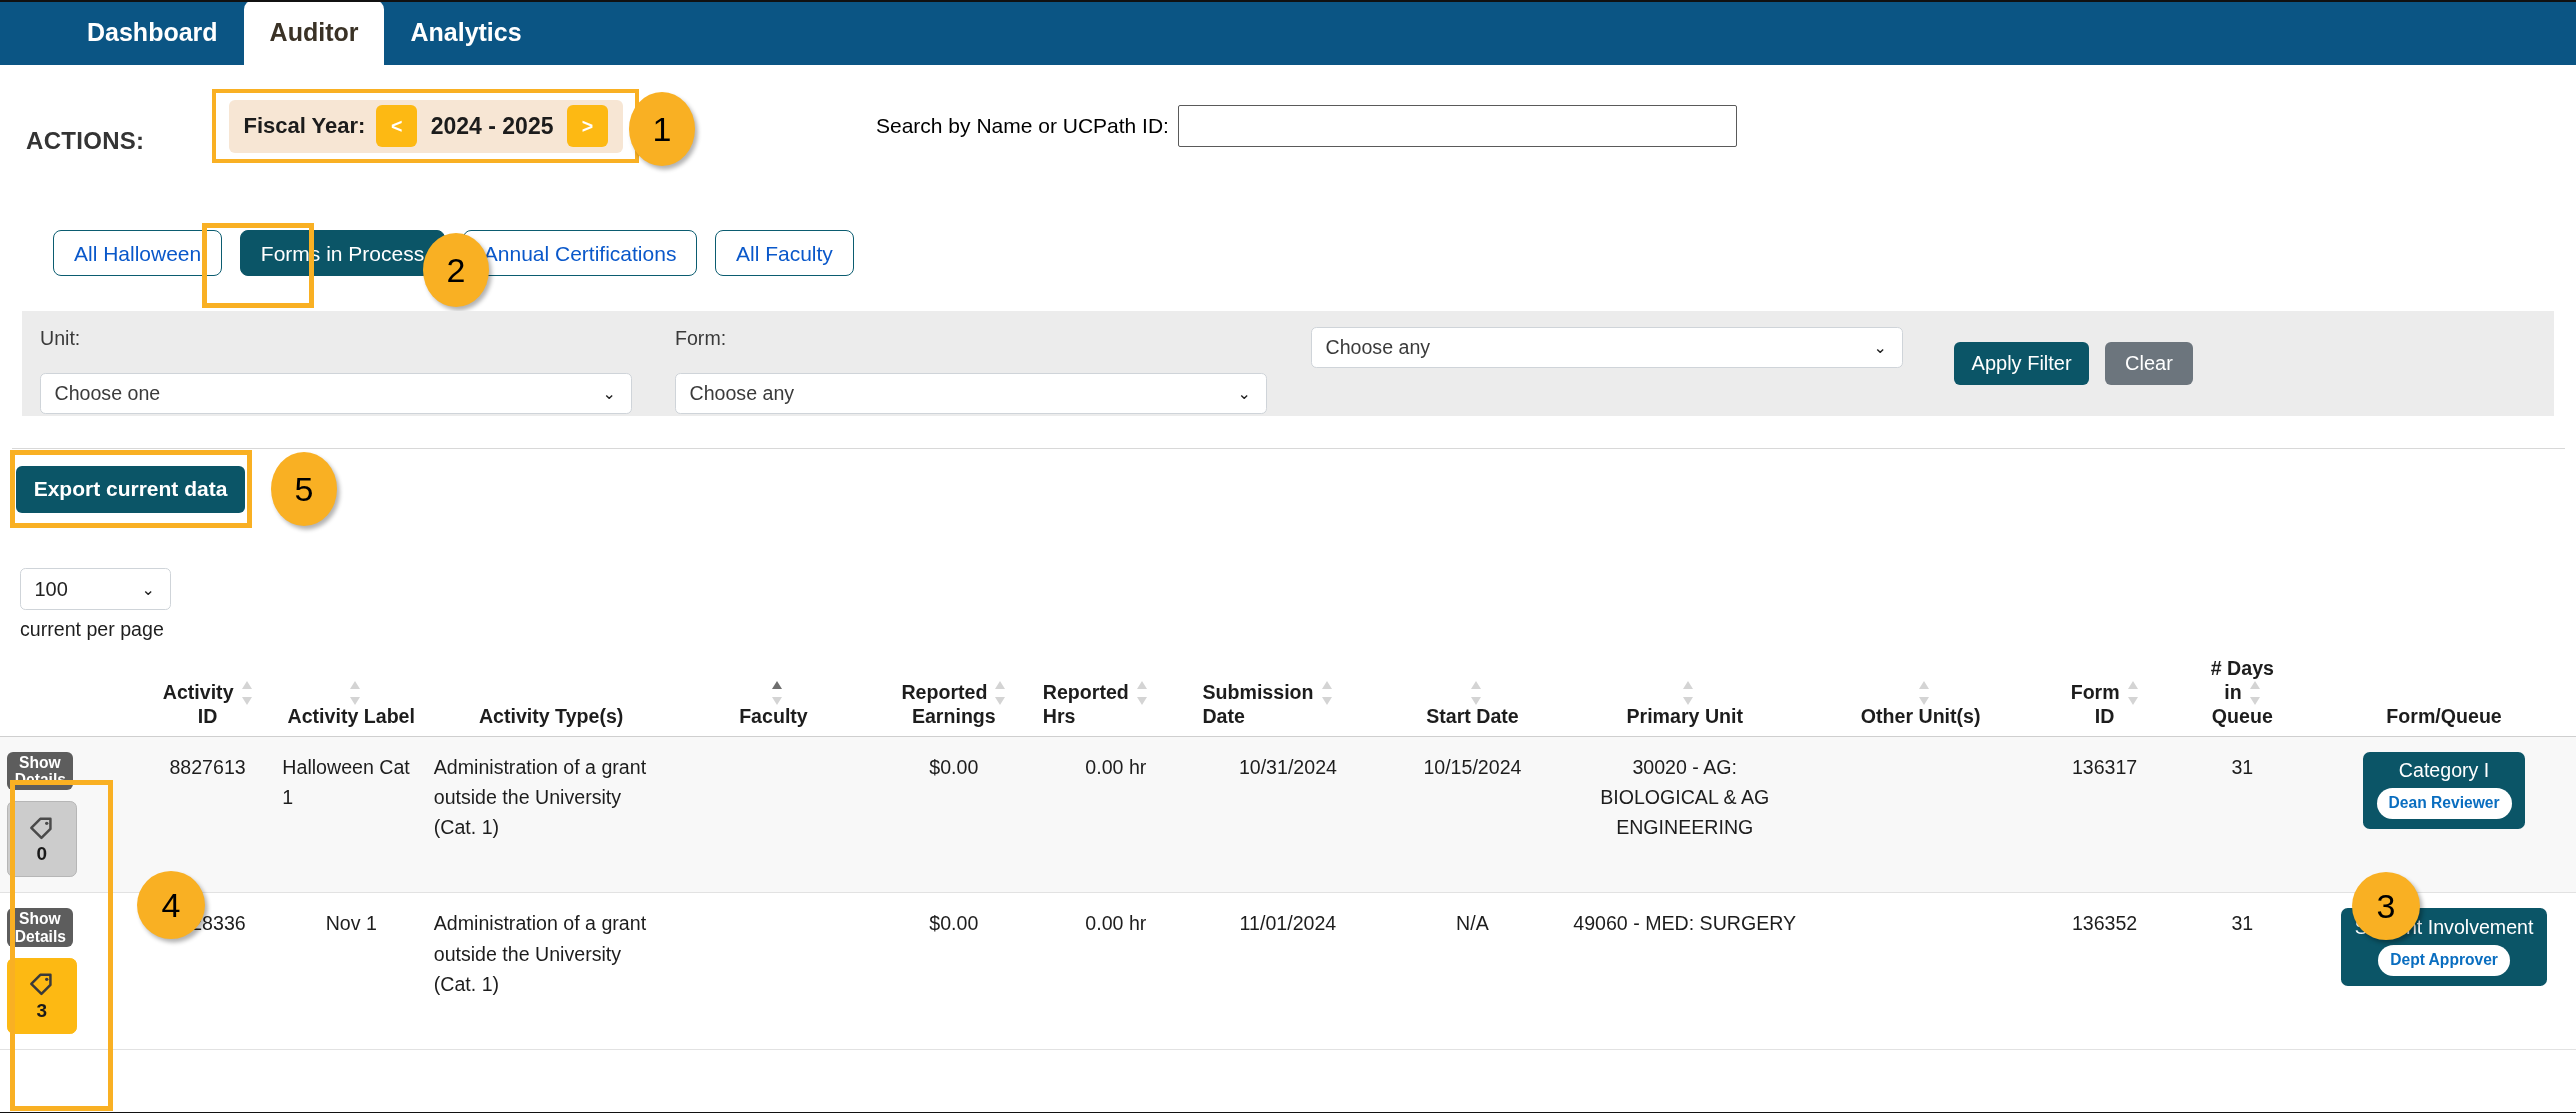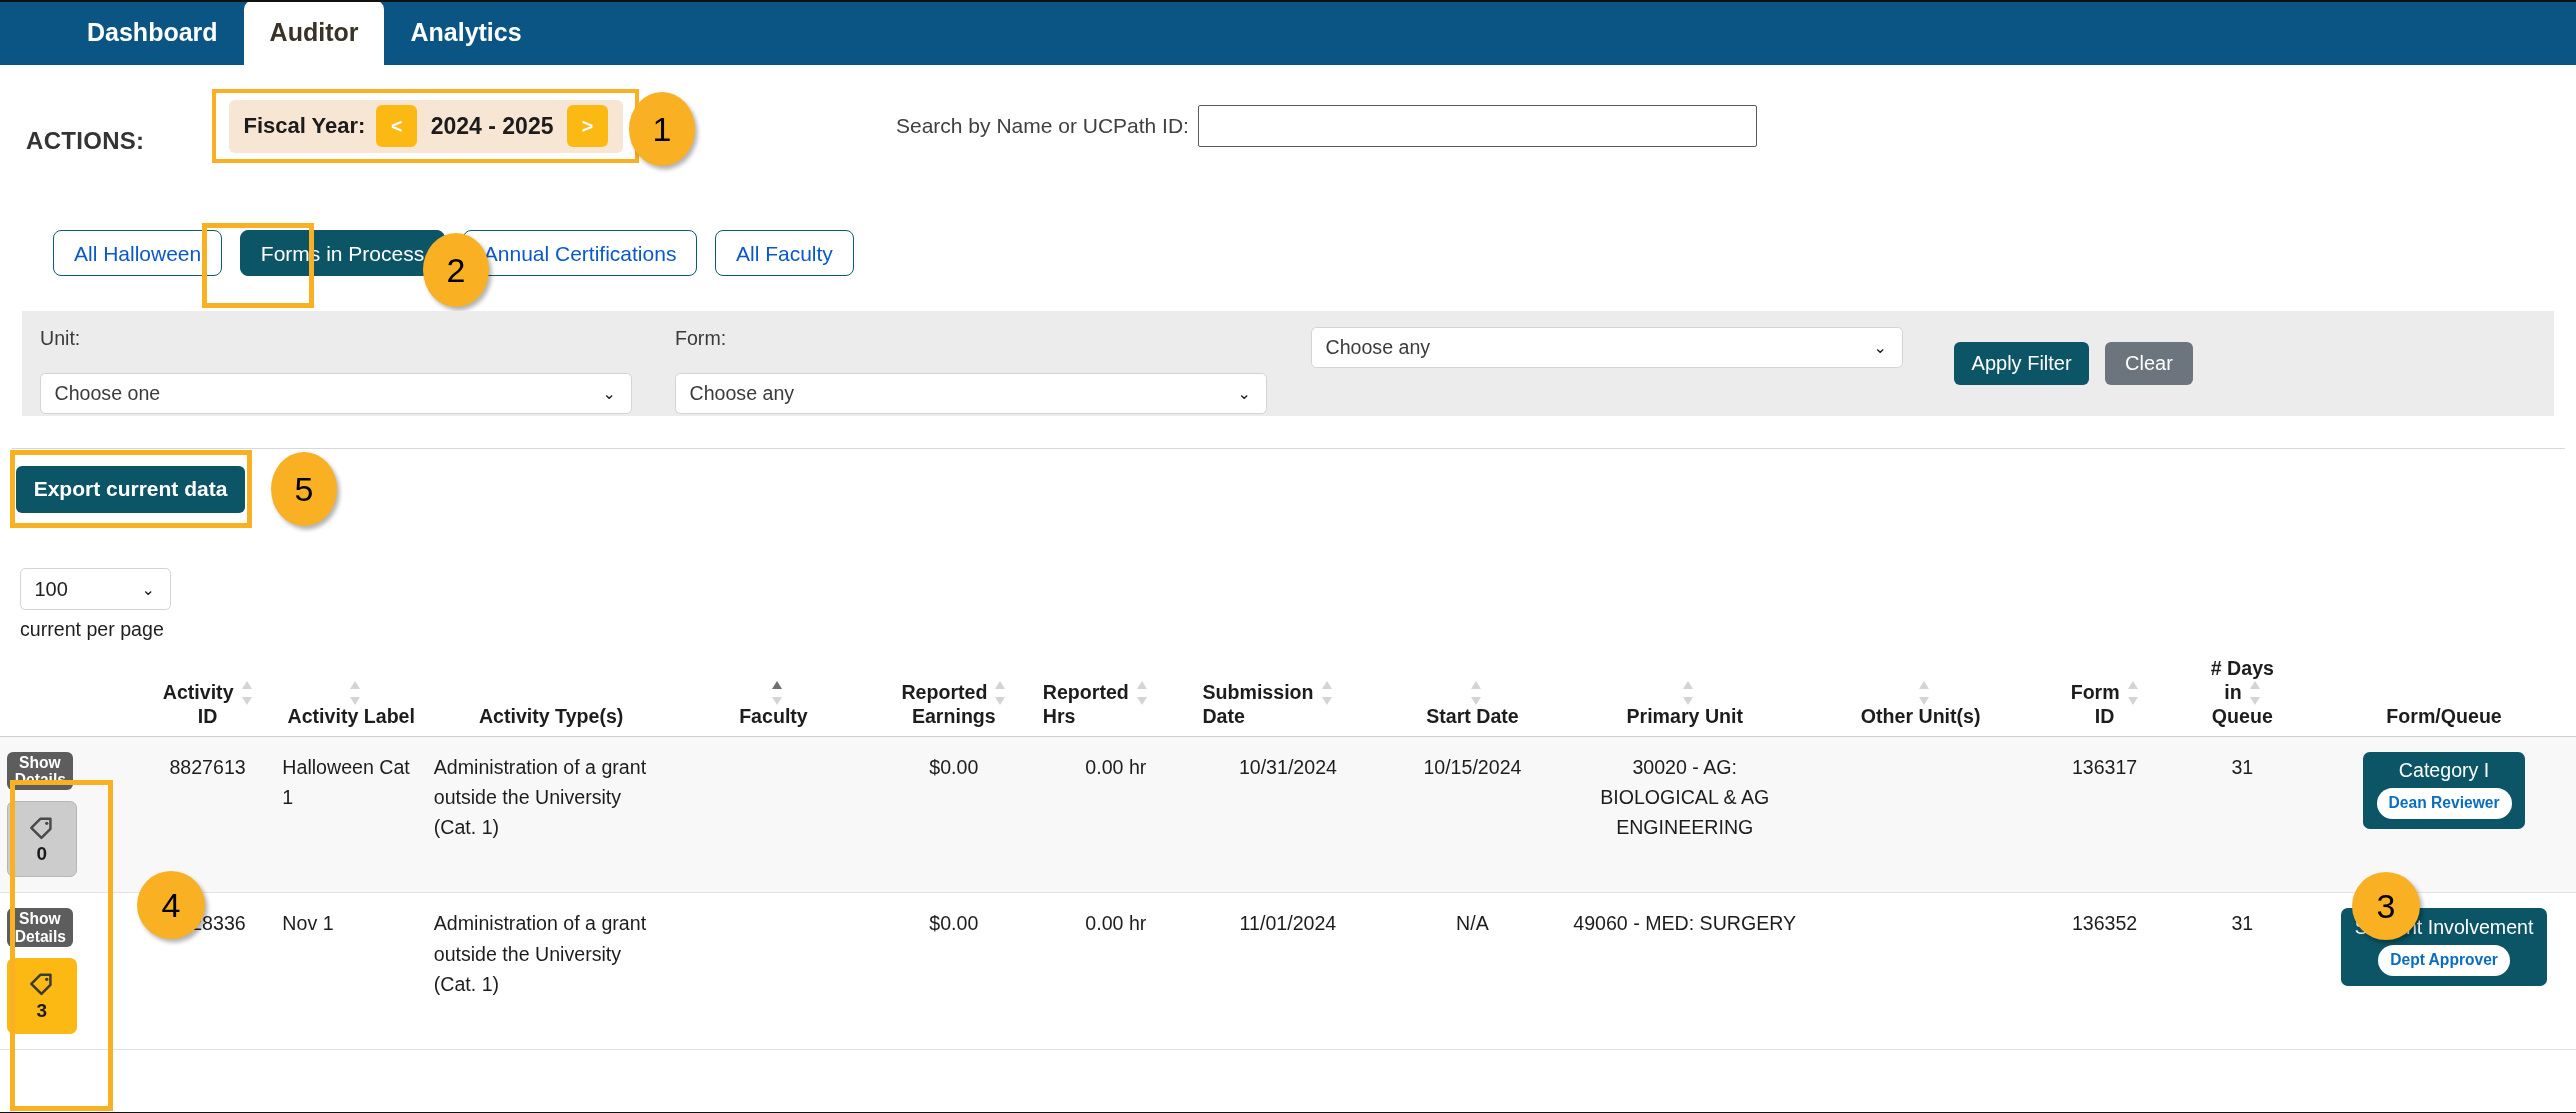--- a/index.html
+++ b/index.html
@@ -110,21 +110,21 @@
   }
 
   .search-wrap {
     position: absolute;
     left: 876px;
     top: 105px;
     display: flex;
     align-items: center;
     gap: 9.5px;
   }
-  .search-label { font-size: 21px; color: #404040; white-space: nowrap; margin-left: 20px; }
+  .search-label { font-size: 21px; color: #000000; white-space: nowrap; }
   .search-input {
     width: 559px;
     height: 42px;
     border: 0.7px solid #5a5a5a;
     border-radius: 2px;
     font-size: 19px;
     padding: 0 8px;
     font-family: "Liberation Sans", sans-serif;
     background: #fff;
   }
@@ -635,21 +635,21 @@
         <button class="btn-show">Show Details</button>
         <div class="tag-btn gold">
           <svg width="30" height="27" viewBox="0 0 24 24">
             <path d="M10.5 2.5 2.5 10.5l9 9 8-8v-9h-9z" fill="none" stroke="#3a3a3a" stroke-width="2.2" stroke-linejoin="round"></path>
             <circle cx="16.2" cy="6.5" r="1.5" fill="#3a3a3a"></circle>
           </svg>
           <span class="tag-count">3</span>
         </div>
       </td>
       <td>8828336</td>
-      <td style="text-align:left;">Nov 1</td>
+      <td style="text-align:center;">Nov 1</td>
       <td style="text-align:left;">Administration of a grant outside the University (Cat. 1)</td>
       <td>
         <span class="faculty-redacted">
           <span class="blur-line" style="width:52%;"></span>
           <span class="blur-line" style="width:84%;"></span>
         </span>
       </td>
       <td>$0.00</td>
       <td>0.00 hr</td>
       <td>11/01/2024</td>

